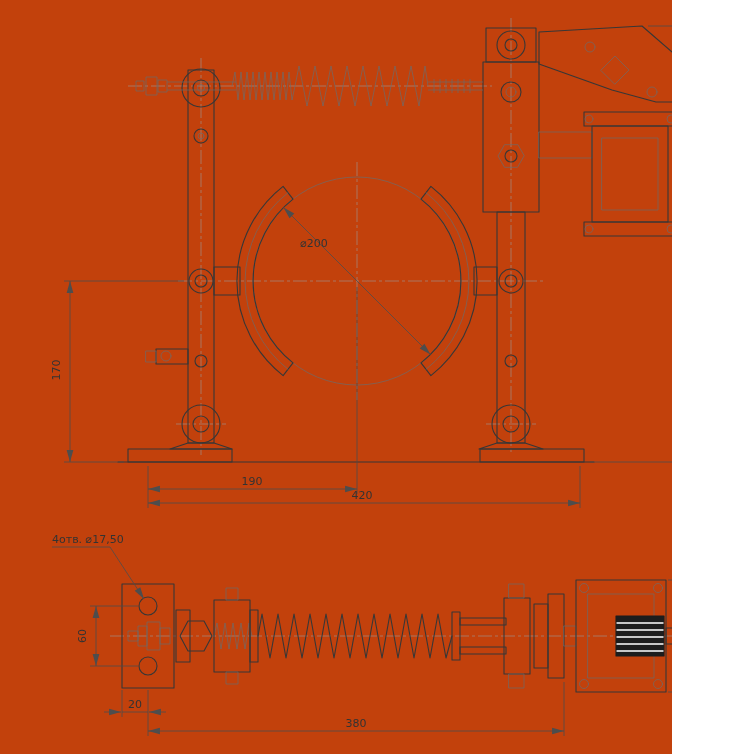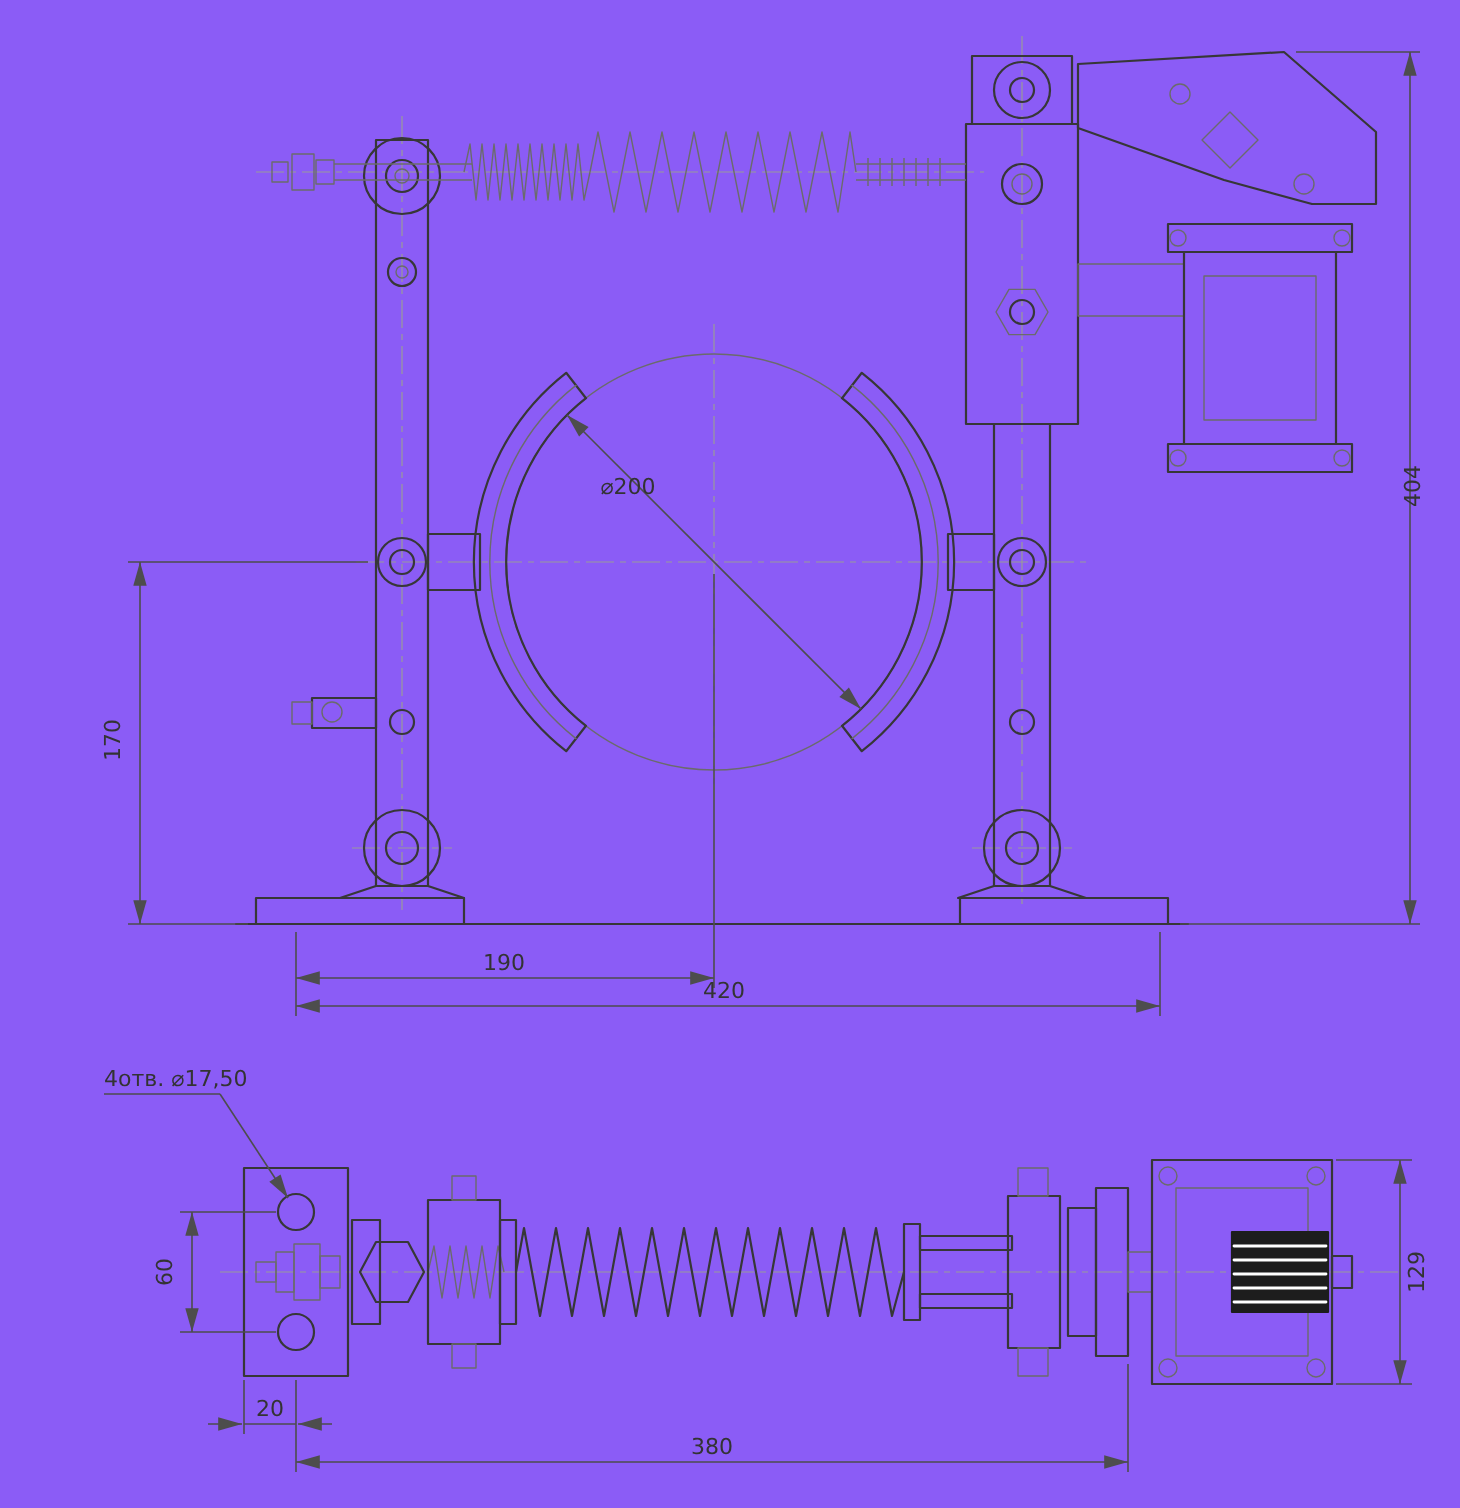--- a/index.html
+++ b/index.html
@@ -1,16 +1,16 @@
 <!DOCTYPE html>
 <html><head>
 <meta charset="utf-8">
 <style>
   html,body{margin:0;padding:0;background:#ffffff;}
-  .canvas{position:relative;width:730px;height:754px;background:#8b5cf6;overflow:hidden;
+  .canvas{position:relative;width:672px;height:754px;background:#c2410c;overflow:hidden;
           font-family:"DejaVu Sans",sans-serif;}
   svg{display:block;}
   .outline{fill:none;stroke:#373737;stroke-width:1.1;stroke-linejoin:round;stroke-linecap:round;}
   .thin{fill:none;stroke:#6b6b6b;stroke-width:0.7;stroke-linejoin:round;}
   .dim{fill:none;stroke:#4d4d4d;stroke-width:0.8;}
   .cl{fill:none;stroke:#9a9a9a;stroke-width:0.6;stroke-dasharray:14 3 3 3;}
   .solid{fill:#1d1d1d;stroke:#1d1d1d;}
   .stripe{stroke:#ffffff;stroke-width:1.4;}
   text.dimtxt{font-family:"DejaVu Sans",sans-serif;font-size:11px;fill:#333333;}
 </style>

